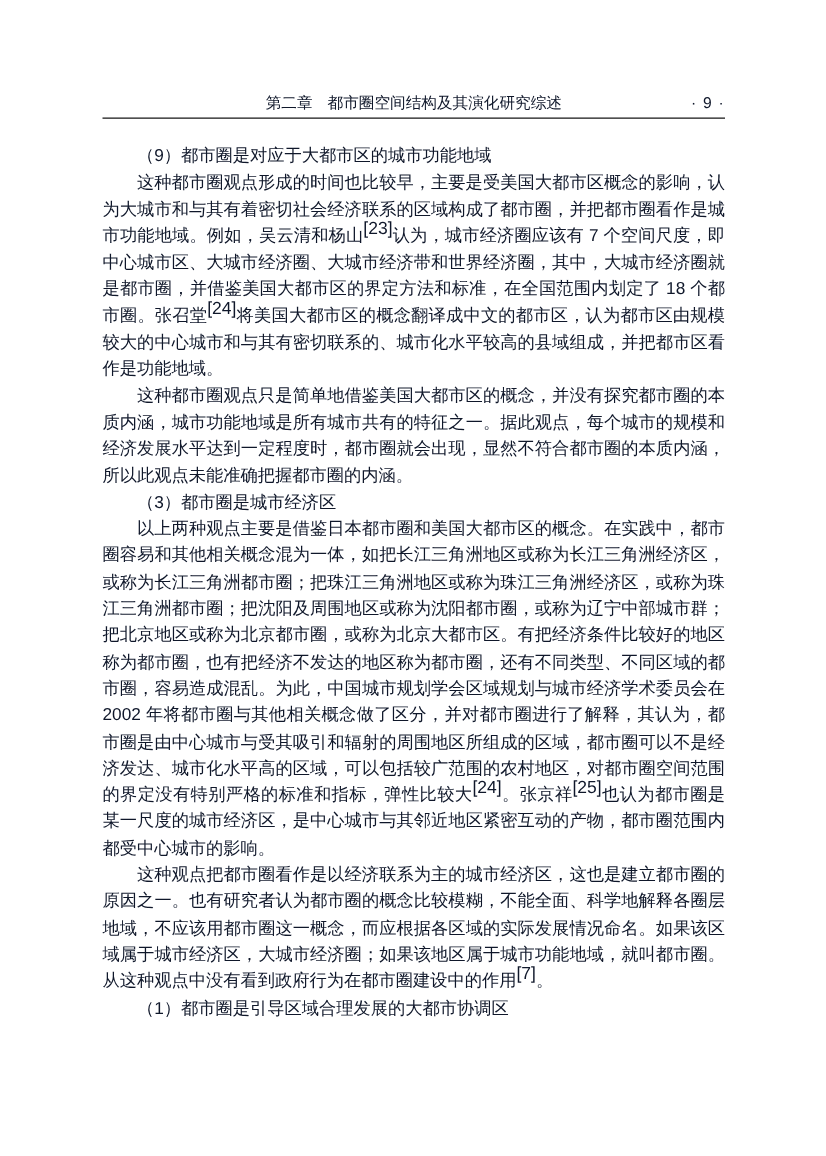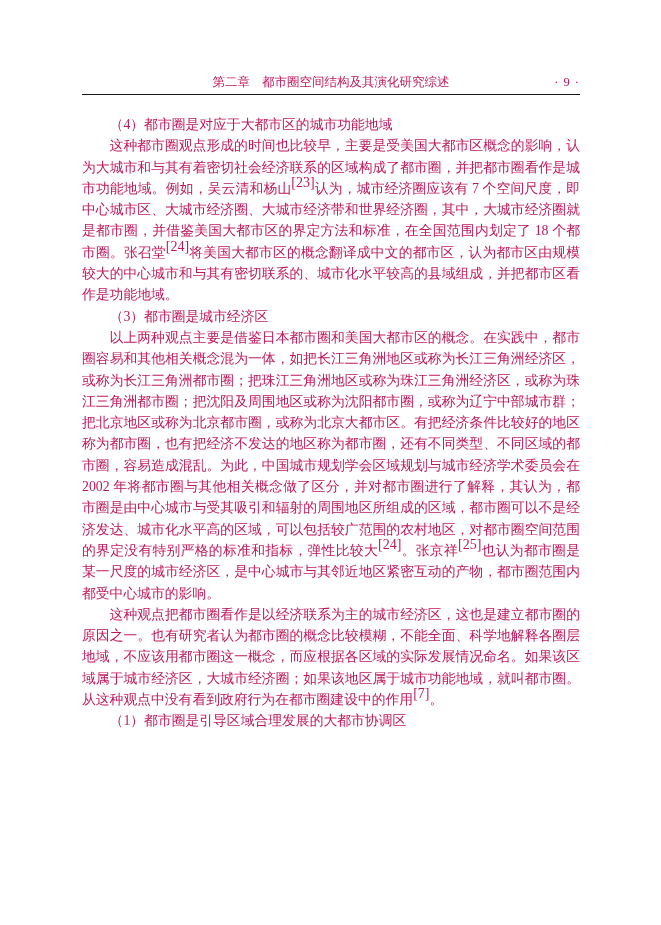--- a/index.html
+++ b/index.html
@@ -1,22 +1,22 @@
 <!DOCTYPE html>
 <html><head>
 <meta charset="utf-8">
 <style>
   html, body { margin: 0; padding: 0; background: #ffffff; }
   .page {
     position: relative;
     width: 592px;
     height: 925px;
     background: #ffffff;
-    font-family: Liberation Serif, serif;
-    color: #be185d;
+    font-family: Liberation Sans, sans-serif;
+    color: #0f172a;
     overflow: hidden;
   }
   .running-header {
     position: absolute;
     left: 82px;
     top: 73px;
     width: 498px;
     height: 18px;
     font-size: 12.5px;
     line-height: 18px;
@@ -72,21 +72,22 @@
   <div class="running-header">
     <div class="title-wrap">
       <span class="chapter-label">第二章</span><span>都市圈空间结构及其演化研究综述</span>
     </div>
     <span class="page-num">· 9 ·</span>
   </div>
 
   <div class="header-rule"></div>
 
   <div class="body-text">
-      <p><span>（4）都市圈是对应于大都市区的城市功能地域</span></p>
+      <p><span>（9）都市圈是对应于大都市区的城市功能地域</span></p>
       <p><span>这种都市圈观点形成的时间也比较早，主要是受美国大都市区概念的影响，认为大城市和与其有着密切社会经济联系的区域构成了都市圈，并把都市圈看作是城市功能地域。例如，吴云清和杨山</span><sup class="cite">[23]</sup><span>认为，城市经济圈应该有 7 个空间尺度，即中心城市区、大城市经济圈、大城市经济带和世界经济圈，其中，大城市经济圈就是都市圈，并借鉴美国大都市区的界定方法和标准，在全国范围内划定了 18 个都市圈。张召堂</span><sup class="cite">[24]</sup><span>将美国大都市区的概念翻译成中文的都市区，认为都市区由规模较大的中心城市和与其有密切联系的、城市化水平较高的县域组成，并把都市区看作是功能地域。</span></p>
+      <p><span>这种都市圈观点只是简单地借鉴美国大都市区的概念，并没有探究都市圈的本质内涵，城市功能地域是所有城市共有的特征之一。据此观点，每个城市的规模和经济发展水平达到一定程度时，都市圈就会出现，显然不符合都市圈的本质内涵，所以此观点未能准确把握都市圈的内涵。</span></p>
       <p><span>（3）都市圈是城市经济区</span></p>
       <p><span>以上两种观点主要是借鉴日本都市圈和美国大都市区的概念。在实践中，都市圈容易和其他相关概念混为一体，如把长江三角洲地区或称为长江三角洲经济区，或称为长江三角洲都市圈；把珠江三角洲地区或称为珠江三角洲经济区，或称为珠江三角洲都市圈；把沈阳及周围地区或称为沈阳都市圈，或称为辽宁中部城市群；把北京地区或称为北京都市圈，或称为北京大都市区。有把经济条件比较好的地区称为都市圈，也有把经济不发达的地区称为都市圈，还有不同类型、不同区域的都市圈，容易造成混乱。为此，中国城市规划学会区域规划与城市经济学术委员会在 2002 年将都市圈与其他相关概念做了区分，并对都市圈进行了解释，其认为，都市圈是由中心城市与受其吸引和辐射的周围地区所组成的区域，都市圈可以不是经济发达、城市化水平高的区域，可以包括较广范围的农村地区，对都市圈空间范围的界定没有特别严格的标准和指标，弹性比较大</span><sup class="cite">[24]</sup><span>。张京祥</span><sup class="cite">[25]</sup><span>也认为都市圈是某一尺度的城市经济区，是中心城市与其邻近地区紧密互动的产物，都市圈范围内都受中心城市的影响。</span></p>
       <p><span>这种观点把都市圈看作是以经济联系为主的城市经济区，这也是建立都市圈的原因之一。也有研究者认为都市圈的概念比较模糊，不能全面、科学地解释各圈层地域，不应该用都市圈这一概念，而应根据各区域的实际发展情况命名。如果该区域属于城市经济区，大城市经济圈；如果该地区属于城市功能地域，就叫都市圈。从这种观点中没有看到政府行为在都市圈建设中的作用</span><sup class="cite">[7]</sup><span>。</span></p>
       <p><span>（1）都市圈是引导区域合理发展的大都市协调区</span></p>
     </div>
 
 </div>
 
 </body></html>

